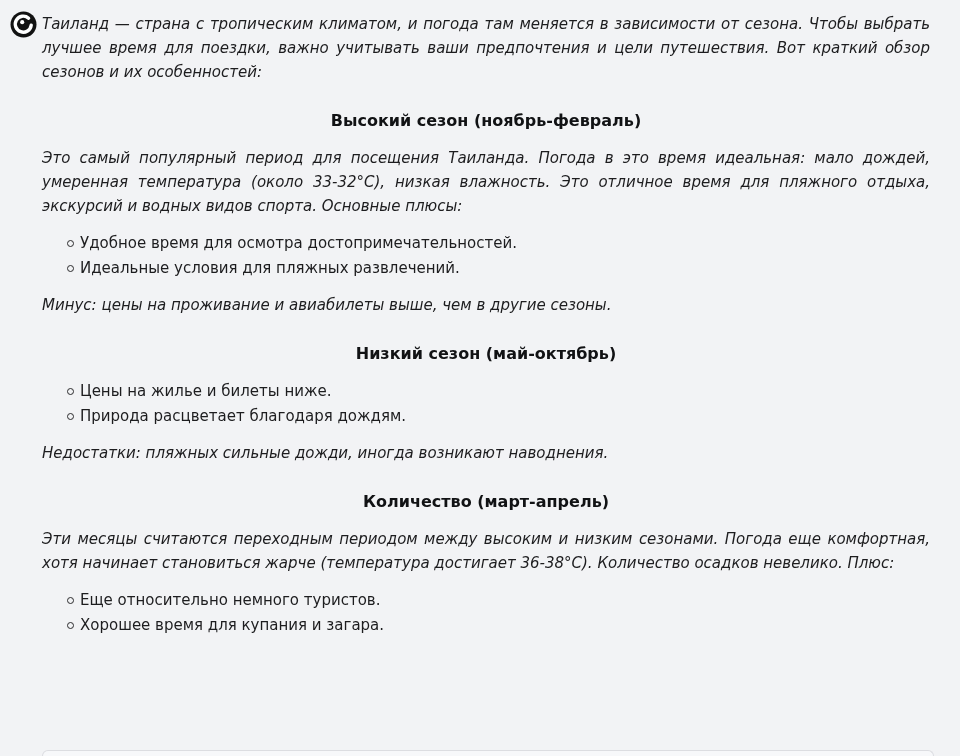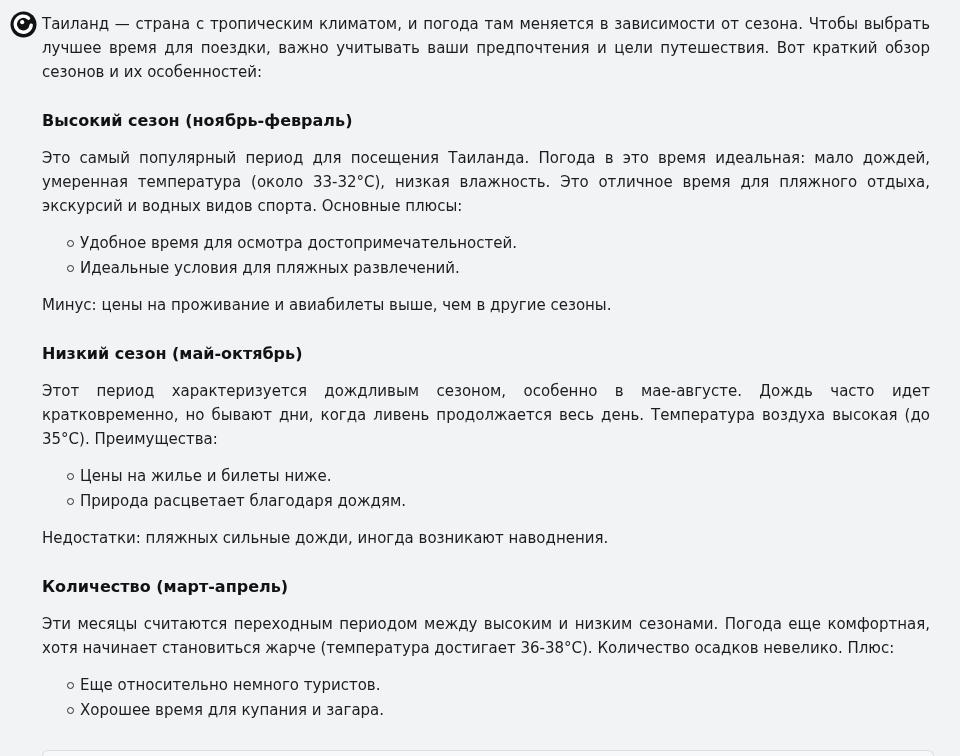--- a/index.html
+++ b/index.html
@@ -31,31 +31,32 @@
     margin-left: 5px;
     flex: 1;
     font-size: 15px;
     line-height: 24px;
     text-align: justify;
     hyphens: auto;
     -webkit-hyphens: auto;
   }
   .content p {
     margin: 13px 0;
+    font-style: italic;
   }
   .content p.intro {
     margin-top: 2px;
   }
   .content h3 {
     font-size: 16px;
     line-height: 22px;
     font-weight: bold;
     color: #111214;
     margin: 26px 0 14px;
-    text-align: left;
+    text-align: center;
   }
   .content ul {
     list-style: none;
     margin: 6px 0 13px;
     padding: 0;
   }
   .content li {
     position: relative;
     padding-left: 38px;
     margin: 1px 0;
@@ -103,21 +104,20 @@
 
     <h3>Высокий сезон (ноябрь-февраль)</h3>
     <p>Это самый популярный период для посещения Таиланда. Погода в это время идеальная: мало дождей, умеренная температура (около 33-32°C), низкая влажность. Это отличное время для пляжного отдыха, экскурсий и водных видов спорта. Основные плюсы:</p>
     <ul>
       <li>Удобное время для осмотра достопримечательностей.</li>
       <li>Идеальные условия для пляжных развлечений.</li>
     </ul>
     <p>Минус: цены на проживание и авиабилеты выше, чем в другие сезоны.</p>
 
     <h3>Низкий сезон (май-октябрь)</h3>
-    <p>Этот период характеризуется дождливым сезоном, особенно в мае-августе. Дождь часто идет кратковременно, но бывают дни, когда ливень продолжается весь день. Температура воздуха высокая (до 35°C). Преимущества:</p>
     <ul>
       <li>Цены на жилье и билеты ниже.</li>
       <li>Природа расцветает благодаря дождям.</li>
     </ul>
     <p>Недостатки: пляжных сильные дожди, иногда возникают наводнения.</p>
 
     <h3>Количество (март-апрель)</h3>
     <p>Эти месяцы считаются переходным периодом между высоким и низким сезонами. Погода еще комфортная, хотя начинает становиться жарче (температура достигает 36-38°C). Количество осадков невелико. Плюс:</p>
     <ul>
       <li>Еще относительно немного туристов.</li>

